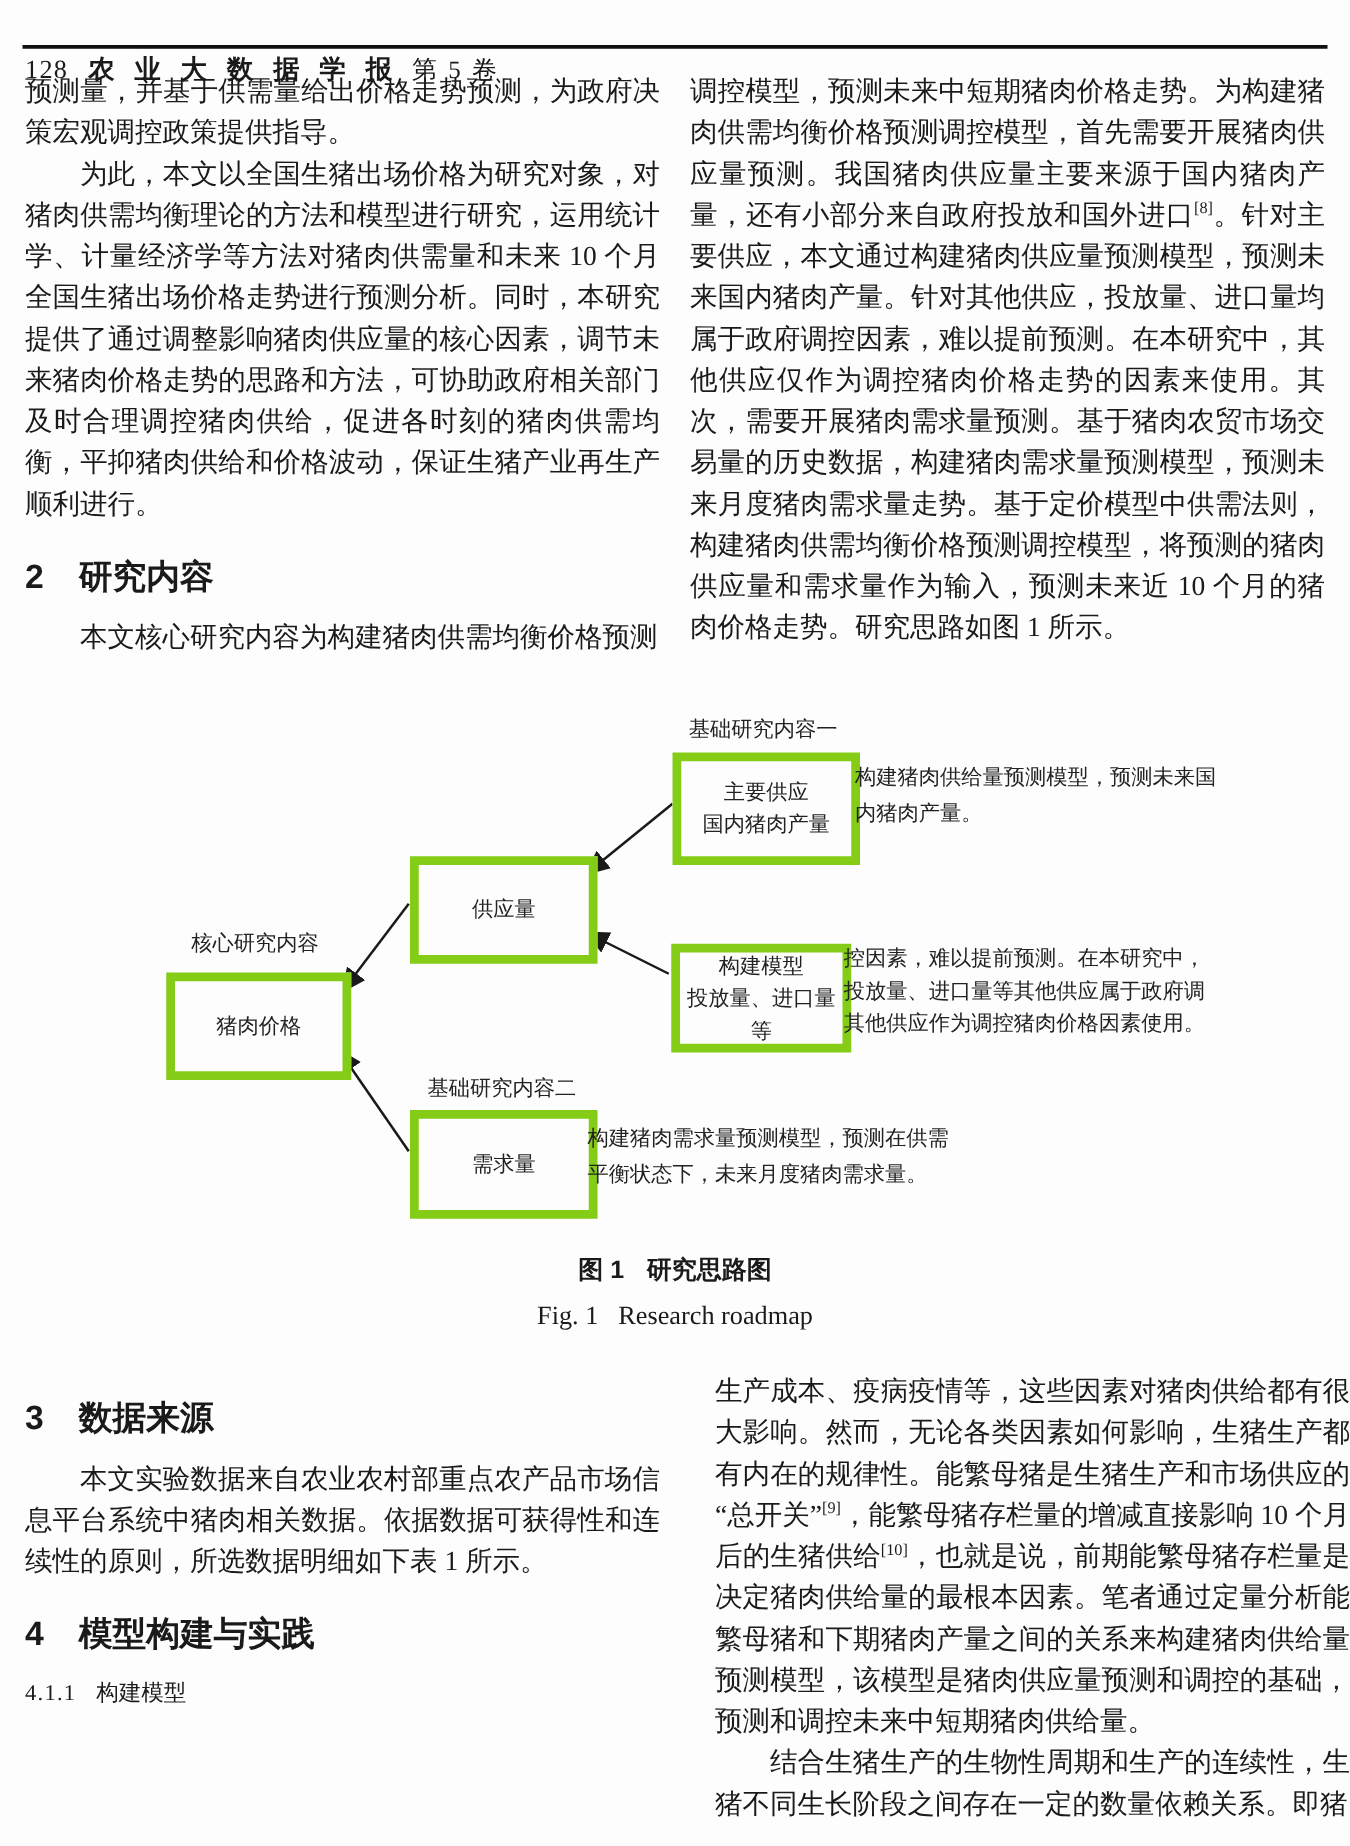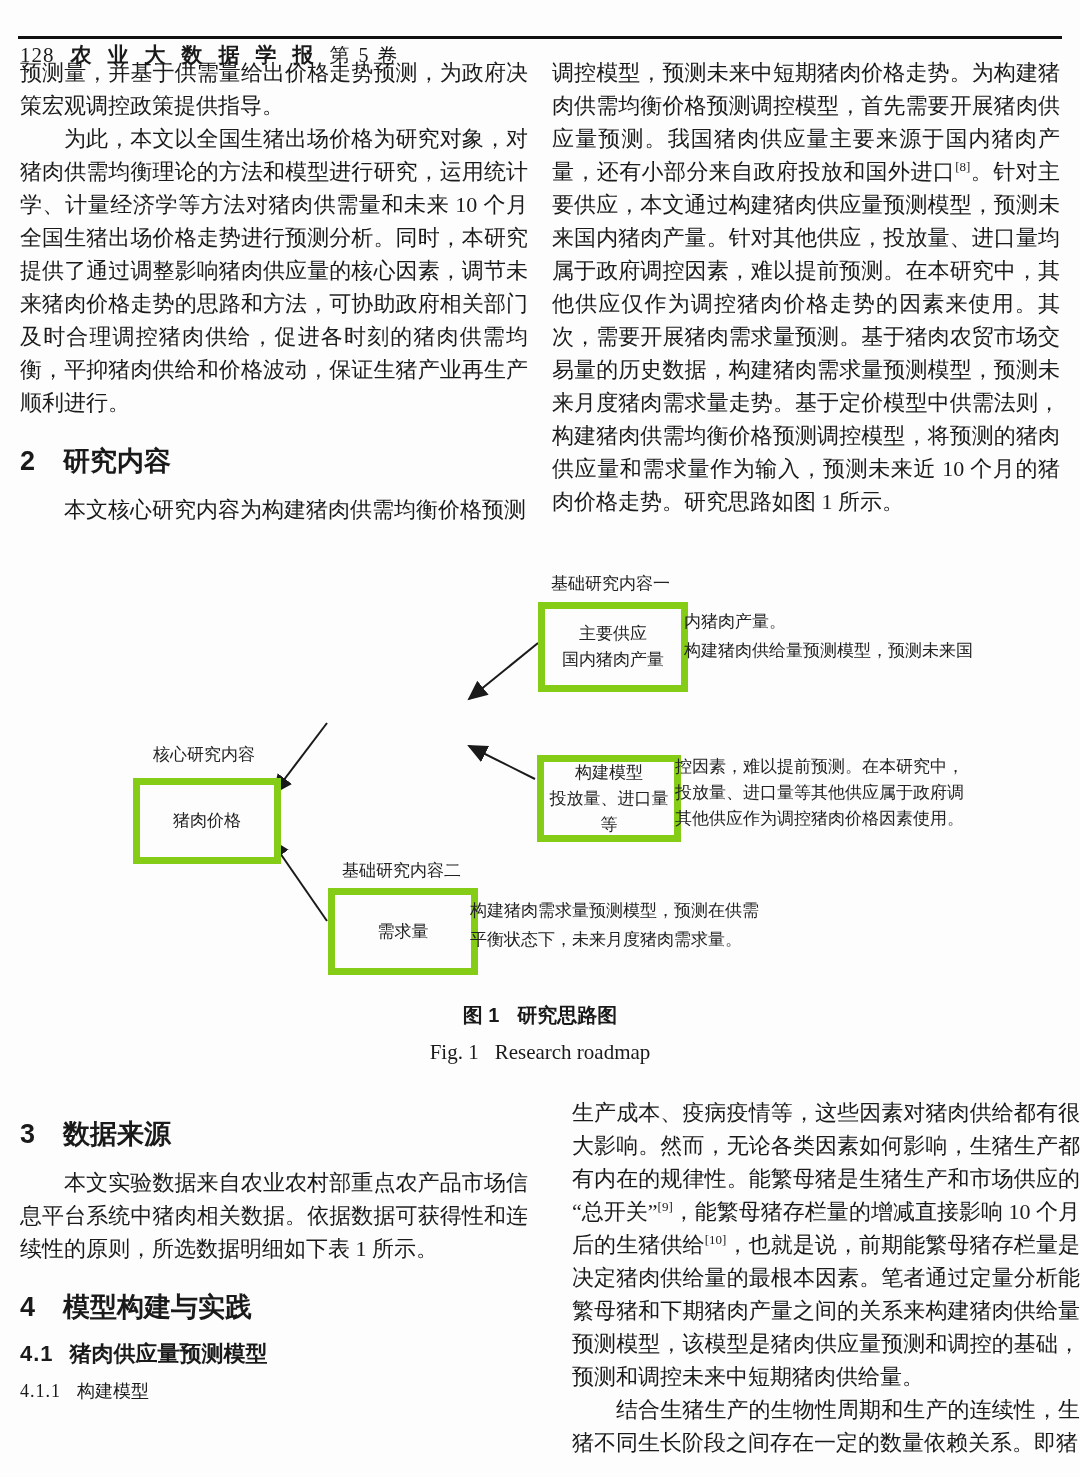--- a/index.html
+++ b/index.html
@@ -93,24 +93,27 @@
       <line x1="307" y1="163" x2="254" y2="233" stroke="#1a1a1a" stroke-width="2" marker-end="url(#arrw)"></line>
       <line x1="307" y1="361" x2="251" y2="280" stroke="#1a1a1a" stroke-width="2" marker-end="url(#arrw)"></line>
     </svg>
 
     <div class="fig-label" style="left:531px;top:12px;">基础研究内容一</div>
     <div class="fig-box" style="left:518px;top:42px;width:136px;height:76px;">
       <div>主要供应</div>
       <div>国内猪肉产量</div>
     </div>
     <div class="fig-ann ann-1" style="left:664px;top:47px;">
+      <div>构建猪肉供给量预测模型，预测未来国</div>
       <div>内猪肉产量。</div>
-      <div>构建猪肉供给量预测模型，预测未来国</div>
     </div>
 
+    <div class="fig-box" style="left:308px;top:125px;width:136px;height:72px;">
+      <div>供应量</div>
+    </div>
 
     <div class="fig-label" style="left:133px;top:183px;">核心研究内容</div>
     <div class="fig-box" style="left:113px;top:218px;width:134px;height:72px;">
       <div>猪肉价格</div>
     </div>
 
     <div class="fig-box" style="left:517px;top:195px;width:130px;height:73px;">
       <div>构建模型</div>
       <div>投放量、进口量等</div>
     </div>
@@ -138,23 +141,20 @@
   </div>
 
   <div class="col col-left-bottom">
     <div class="sec-heading" style="margin-top:16px;">
       <span class="num">3</span><span>数据来源</span>
     </div>
     <p class="body-text indent">本文实验数据来自农业农村部重点农产品市场信息平台系统中猪肉相关数据。依据数据可获得性和连续性的原则，所选数据明细如下表 1 所示。</p>
     <div class="sec-heading">
       <span class="num">4</span><span>模型构建与实践</span>
     </div>
-    <div class="subsec-heading">
-      <span class="num">4.1</span><span>猪肉供应量预测模型</span>
-    </div>
     <div class="subsubsec-heading">
       <span class="num">4.1.1</span><span>构建模型</span>
     </div>
   </div>
 
   <div class="col col-right-bottom">
     <p class="body-text">生产成本、疫病疫情等，这些因素对猪肉供给都有很大影响。然而，无论各类因素如何影响，生猪生产都有内在的规律性。能繁母猪是生猪生产和市场供应的“总开关”<sup>[9]</sup>，能繁母猪存栏量的增减直接影响 10 个月后的生猪供给<sup>[10]</sup>，也就是说，前期能繁母猪存栏量是决定猪肉供给量的最根本因素。笔者通过定量分析能繁母猪和下期猪肉产量之间的关系来构建猪肉供给量预测模型，该模型是猪肉供应量预测和调控的基础，预测和调控未来中短期猪肉供给量。</p>
     <p class="body-text indent">结合生猪生产的生物性周期和生产的连续性，生猪不同生长阶段之间存在一定的数量依赖关系。即猪</p>
   </div>
 

